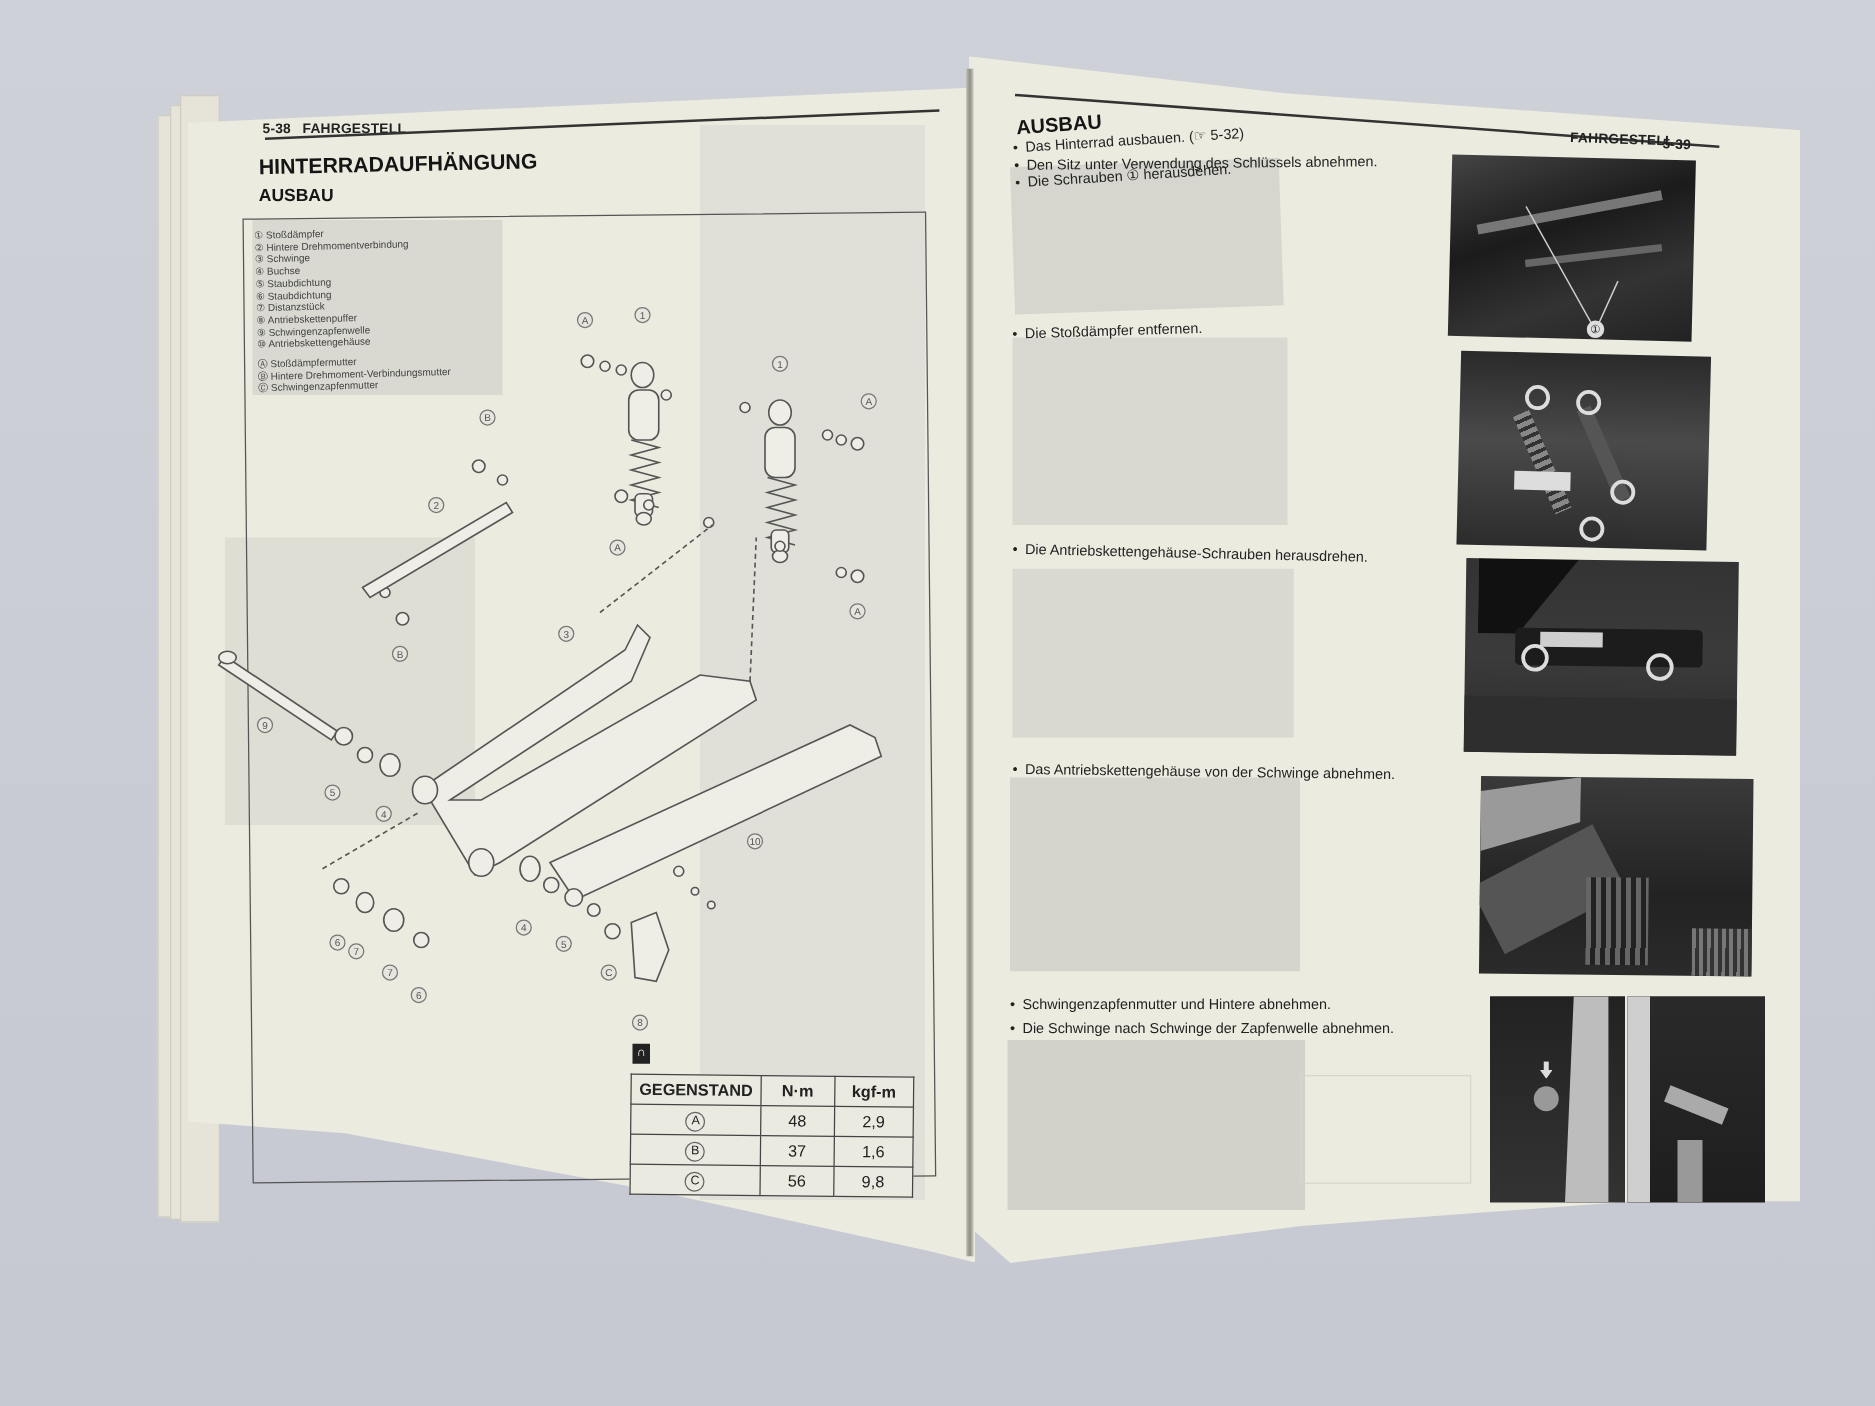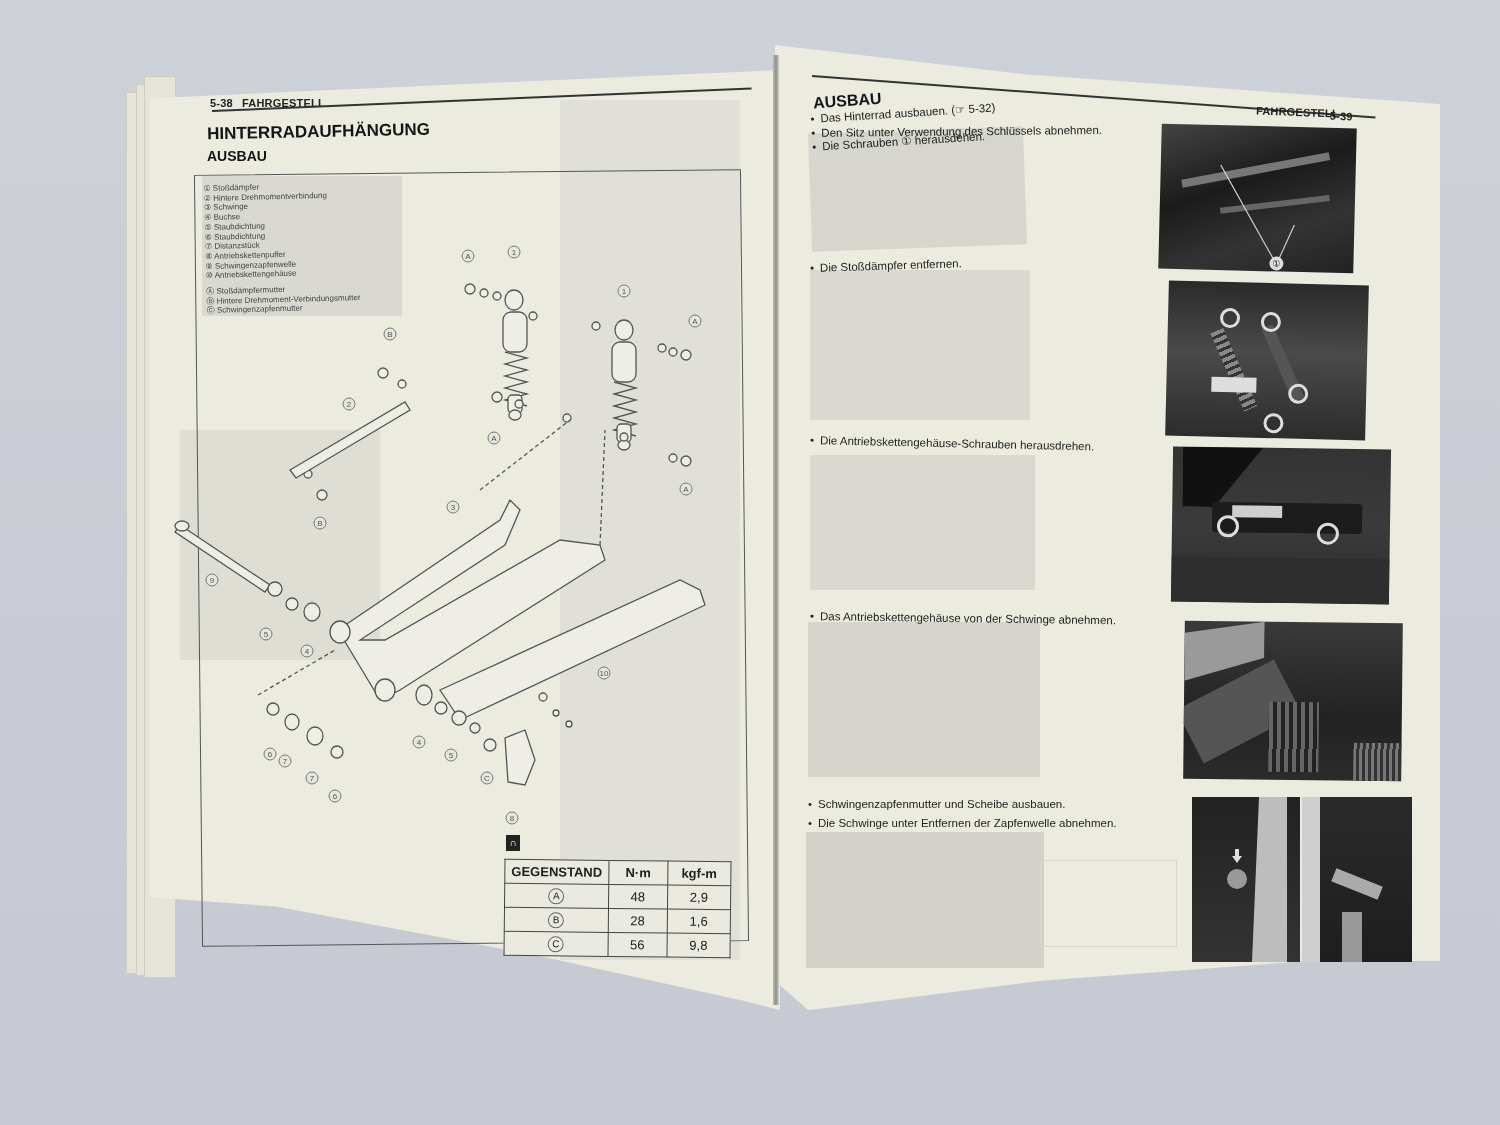--- a/index.html
+++ b/index.html
@@ -209,21 +209,21 @@
       </tr>
     </thead>
     <tbody>
       <tr>
         <td><span class="circ">A</span></td>
         <td>48</td>
         <td>2,9</td>
       </tr>
       <tr>
         <td><span class="circ">B</span></td>
-        <td>28</td>
+        <td>37</td>
         <td>1,6</td>
       </tr>
       <tr>
         <td><span class="circ">C</span></td>
         <td>56</td>
         <td>9,8</td>
       </tr>
     </tbody>
   </table>
 
@@ -246,22 +246,22 @@
     <div class="step"><span class="b">•</span><span>Die Schrauben ① herausdehen.</span></div>
   </div>
 
   <div class="step" style="left:810px;top:262px;transform:rotate(-1.8deg);"><span class="b">•</span><span>Die Stoßdämpfer entfernen.</span></div>
 
   <div class="step" style="left:810px;top:434px;transform:rotate(1.3deg);"><span class="b">•</span><span>Die Antriebskettengehäuse-Schrauben herausdrehen.</span></div>
 
   <div class="step" style="left:810px;top:610px;transform:rotate(0.8deg);"><span class="b">•</span><span>Das Antriebskettengehäuse von der Schwinge abnehmen.</span></div>
 
   <div class="step-block" style="left:808px;top:795px;">
-    <div class="step" style="line-height:19px;"><span class="b">•</span><span>Schwingenzapfenmutter und Scheibe ausbauen.</span></div>
-    <div class="step" style="line-height:19px;"><span class="b">•</span><span>Die Schwinge unter Entfernen der Zapfenwelle abnehmen.</span></div>
+    <div class="step" style="line-height:19px;"><span class="b">•</span><span>Schwingenzapfenmutter und Hintere abnehmen.</span></div>
+    <div class="step" style="line-height:19px;"><span class="b">•</span><span>Die Schwinge nach Schwinge der Zapfenwelle abnehmen.</span></div>
   </div>
 
   <div class="photo" style="left:1160px;top:126px;width:195px;height:145px;transform:rotate(1.4deg);background:linear-gradient(160deg,#444 0%,#1b1b1b 40%,#333 70%,#222 100%);">
     <div class="g" style="left:20px;top:40px;width:150px;height:8px;background:#777;transform:rotate(-12deg);"></div>
     <div class="g" style="left:60px;top:75px;width:110px;height:6px;background:#666;transform:rotate(-8deg);"></div>
     <svg width="195" height="145">
         <path d="M60 40 L118 138 L135 98" stroke="#ccc" stroke-width="1.2" fill="none"></path>
       </svg>
     <div class="g" style="left:111px;top:130px;width:14px;height:14px;border-radius:50%;background:#ddd;color:#222;font-size:9px;text-align:center;line-height:14px;">①</div>
   </div>

